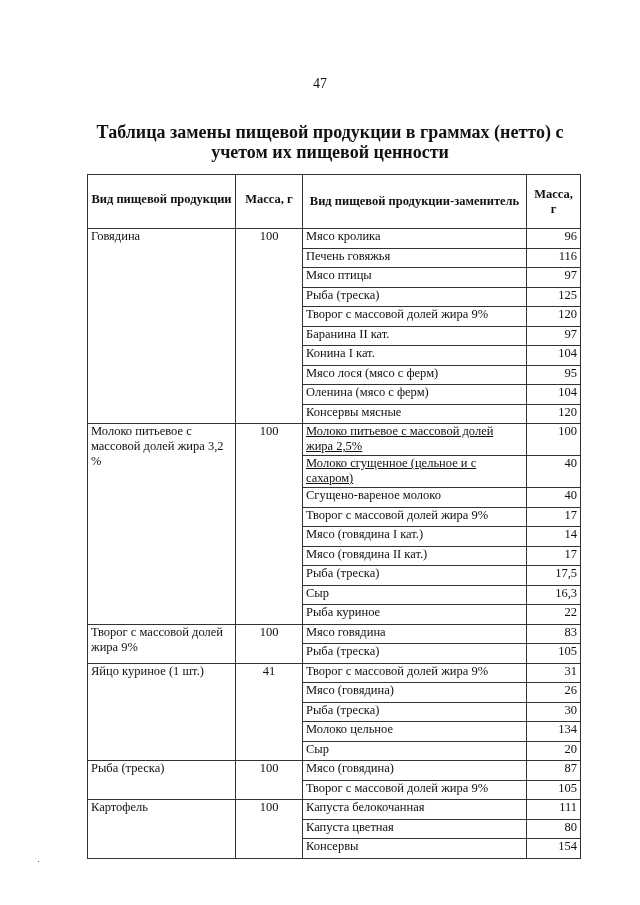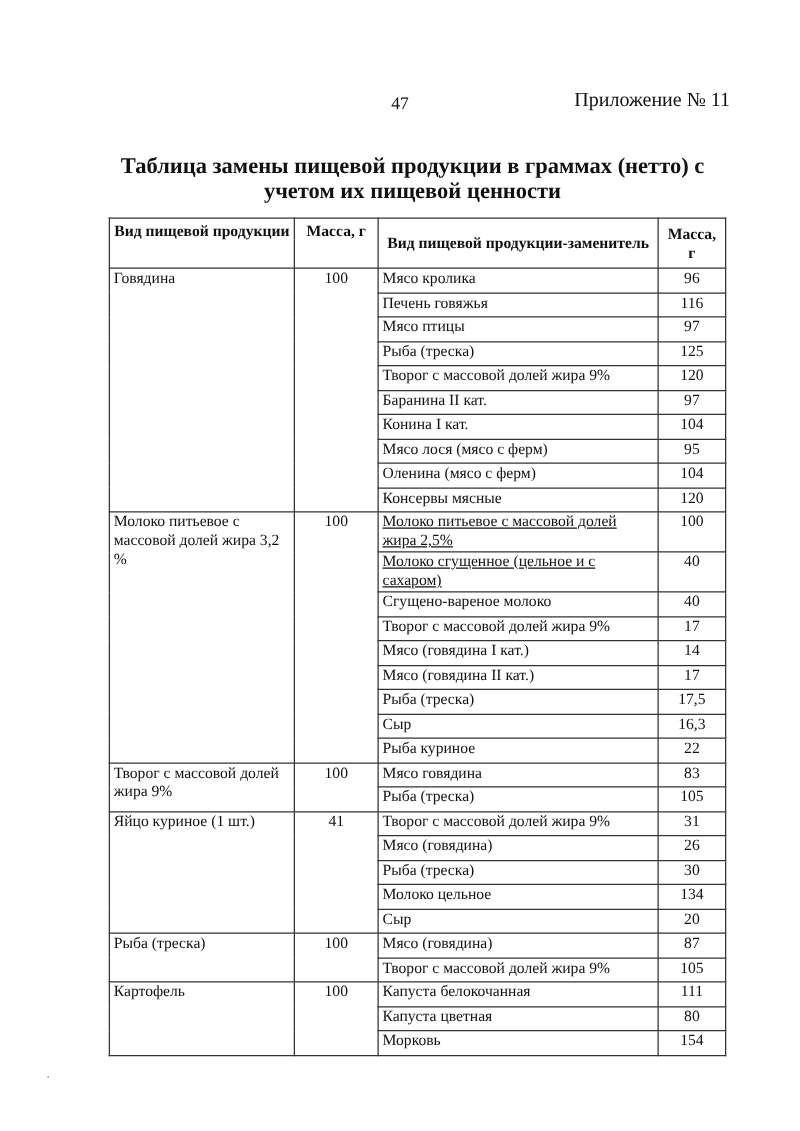--- a/index.html
+++ b/index.html
@@ -7,35 +7,34 @@
          font-family:"Liberation Serif", serif; color:#111; }
   .page-num { position:absolute; left:0; width:640px; top:44px; text-align:center; font-size:14px;margin-top:32px; }
   .appendix { position:absolute; right:56px; top:71px; text-align:right; font-size:16px; line-height:19px; }
   .title { position:absolute; left:80px; width:500px; top:122px; text-align:center;
            font-weight:bold; font-size:18px; line-height:20px; }
   table.subst { position:absolute; left:87px; top:174px; border-collapse:collapse;
                 font-size:12.5px; table-layout:fixed; }
   table.subst td, table.subst th { border:1px solid #333; padding:0 3px; vertical-align:top; line-height:15px; }
   table.subst th { font-weight:bold; text-align:center; font-size:12.5px; vertical-align:middle; height:36px; }
   table.subst th.sub-head { vertical-align:middle; }
-  table.subst th.top { vertical-align:top; padding-top:3px; }
-  td.mass { text-align:center; vertical-align:middle; }
+  table.subst th.top { vertical-align:top; padding-top:17px; }
+  td.mass { text-align:right; vertical-align:middle; }
   td.group-mass { text-align:center; vertical-align:top; padding-top:2px; }
   td.group-name { padding-top:2px; }
   td.sub-name { height:18.5px; vertical-align:middle; }
   td.sub-name.two { height:31px;text-decoration:underline; }
   .dot { position:absolute; left:38px; top:861px; width:1px; height:1px; background:#555; }
 </style>
 </head>
 <body>
 
 <div class="page-num">47</div>
 
 <div class="appendix">
-  <div>Приложение № 11</div>
 </div>
 
 <div class="title">Таблица замены пищевой продукции в граммах (нетто) с учетом их пищевой ценности</div>
 
 <table class="subst">
   <colgroup>
     <col style="width:148px">
     <col style="width:67px">
     <col style="width:224px">
     <col style="width:54px">
@@ -175,19 +174,19 @@
         <td class="group-name" rowspan="3">Картофель</td>
         <td class="group-mass" rowspan="3">100</td>
         <td class="sub-name">Капуста белокочанная</td>
         <td class="mass">111</td>
       </tr>
       <tr>
         <td class="sub-name">Капуста цветная</td>
         <td class="mass">80</td>
       </tr>
       <tr>
-        <td class="sub-name">Морковь</td>
+        <td class="sub-name">Консервы</td>
         <td class="mass">154</td>
       </tr>
     </tbody>
 </table>
 
 <div class="dot"></div>
 
 </body></html>

